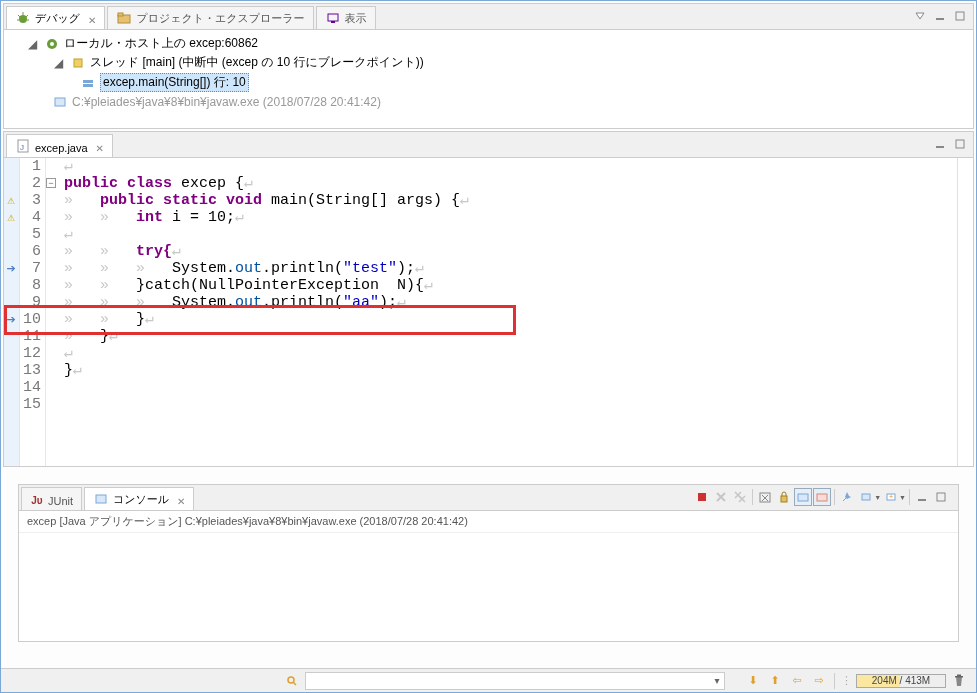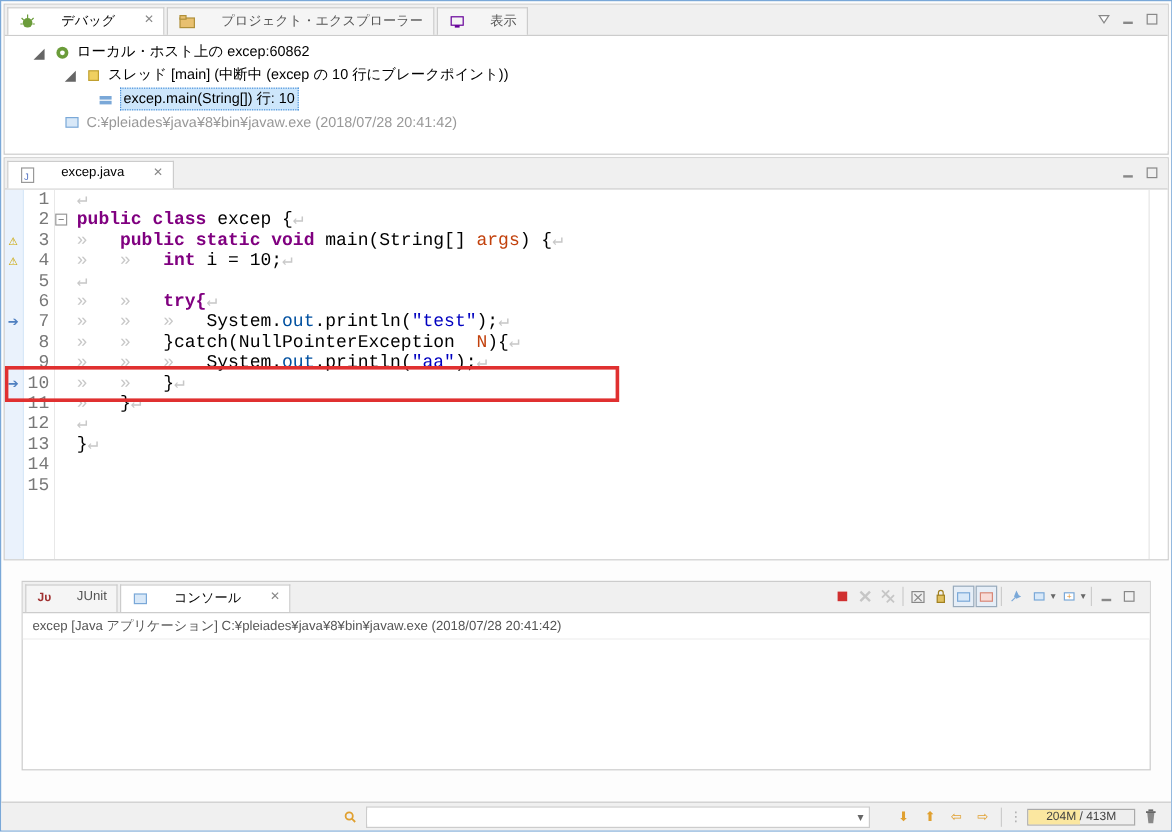--- a/index.html
+++ b/index.html
@@ -1,21 +1,21 @@
 <!DOCTYPE html>
 <html><head>
 <meta charset="utf-8">
 <style>
   * { box-sizing: border-box; margin: 0; padding: 0; }
   body { font-family: "Meiryo UI", Tahoma, sans-serif; font-size: 11px; background: #fdfdfd; width: 977px; height: 693px; overflow: hidden; position: relative; border: 1px solid #7aa8d8; }
   
   
   .panel { background: #fff; border: 1px solid #ccc; margin: 2px; }
   .tab-bar { display: flex; align-items: center; background: #f0f0f0; border-bottom: 1px solid #ccc; height: 26px; position: relative; }
-  .tab { display: inline-flex; align-items: flex-start; padding: 3px 8px; border: 1px solid #ccc; border-bottom: none; background: #fff; margin-left: 2px; margin-top: 2px; height: 23px; cursor: pointer; gap: 20px; }
+  .tab { display: inline-flex; align-items: flex-end; padding: 3px 8px; border: 1px solid #ccc; border-bottom: none; background: #fff; margin-left: 2px; margin-top: 2px; height: 23px; cursor: pointer; gap: 4px; }
   .tab.inactive { background: #f5f5f5; color: #555; }
   .tab-close { color: #888; font-size: 10px; margin-left: 4px; cursor: pointer; }
   .tab-bar-right { position: absolute; right: 4px; top: 3px; display: flex; gap: 2px; align-items: center; }
   
   .icon { display: inline-flex; width: 16px; height: 16px; justify-content: center; align-items: center; }
   .mini-icon { display: inline-flex; width: 14px; height: 14px; justify-content: center; align-items: center; font-size: 10px; }
   
   .tree { padding: 4px 8px; min-height: 96px; background: #fff; font-size: 12px; }
   .tree-row { display: flex; align-items: center; padding: 1px 0; gap: 4px; }
   .indent0 { padding-left: 16px; }
@@ -33,21 +33,21 @@
   .gutter-mark { width: 14px; height: 17px; display: flex; justify-content: center; align-items: center; font-size: 9px; }
   .warn-mark { color: #caa500; }
   .arrow-mark { color: #5080c0; font-size: 11px; }
   .line-numbers { width: 26px; text-align: right; padding: 0 4px 0 0; color: #787878; font-family: "Consolas","Courier New",monospace; font-size: 15px; line-height: 17px; background: #fff; border-right: 1px solid #e8e8e8; }
   .code { flex: 1; font-family: "Consolas","Courier New",monospace; font-size: 15px; line-height: 17px; position: relative; background: #fff; }
   .code-line { height: 17px; white-space: pre; padding-left: 4px; }
   .kw { color: #800080; font-weight: bold; }
   .plain { color: #000000; }
   .field { color: #0050a0; }
   .str { color: #0000c0; }
-  .param { color: #c2410c; }
+  .param { color: #000000; }
   .invis { color: #c8c8c8; }
   .highlight-line { background: #cbe9a7; }
   .highlight-row-red { position: absolute; border: 3px solid #e03030; pointer-events: none; }
   .current-line-bg { background: #e8f2fc; }
   .expand-btn { position: absolute; top: 20px; left: 0; width: 10px; height: 10px; border: 1px solid #999; background: #fff; color: #666; font-size: 9px; line-height: 8px; text-align: center; cursor: pointer; }
   .folding-strip { width: 14px; background: #fff; position: relative; }
   
   .overview-ruler { width: 16px; background: #fff; border-left: 1px solid #e0e0e0; }
   
   

